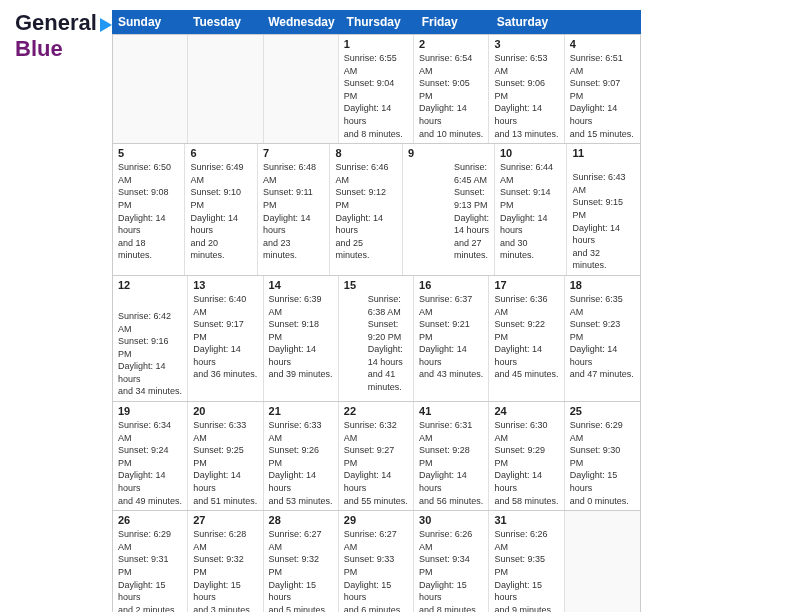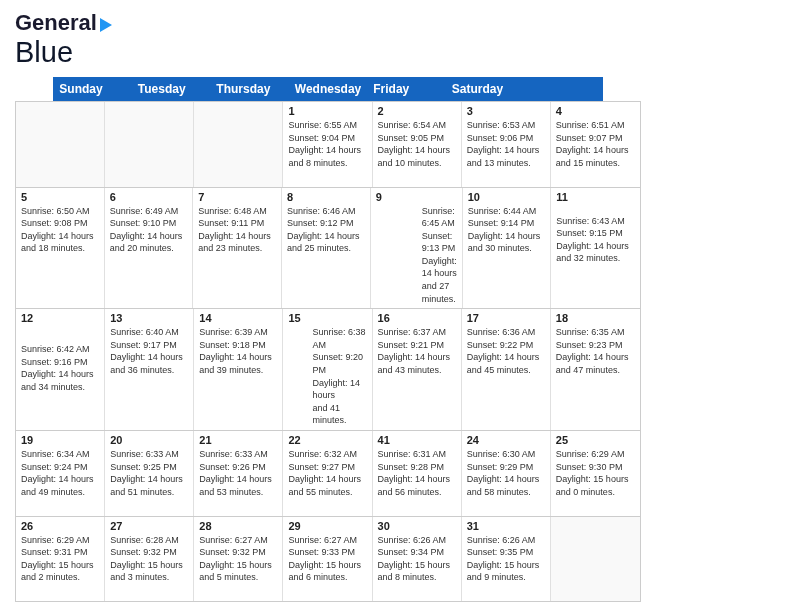--- a/index.html
+++ b/index.html
@@ -8,21 +8,21 @@
       background: #fff;
       width: 792px;
       height: 612px;
       overflow: hidden;
     }
     .page {
       width: 656px;
       height: 612px;
       padding: 10px 15px 10px 15px;
       display: flex;
-      flex-direction: column;
+      flex-direction: row;
     }
     .header {
       display: flex;
       justify-content: space-between;
       align-items: flex-start;
       margin-bottom: 8px;
     }
     .logo {
       display: flex;
       flex-direction: column;
@@ -102,35 +102,35 @@
 <body>
 
 <div class="page">
   <div class="header">
     <div class="logo">
       <div class="logo-line">
         <span style="font-size:22px;font-weight:bold;color:#1a1a2e;">General</span>
         <span style="display:inline-block;width:0;height:0;border-top:7px solid transparent;border-bottom:7px solid transparent;border-left:12px solid #2196f3;margin-left:3px;margin-top:3px;"></span>
       </div>
       <div>
-        <span style="font-size:29px;font-weight:normal;color:#0f172a;">Blue</span>
+        <span style="font-size:22px;font-weight:bold;color:#701a75;">Blue</span>
       </div>
     </div>
     <div class="title-area">
       <div class="main-title"></div>
       <div class="subtitle"></div>
     </div>
   </div>
 
   <div class="calendar">
     <div class="cal-header">
     <div class="cal-header-cell">Sunday</div>
         <div class="cal-header-cell">Tuesday</div>
+        <div class="cal-header-cell">Wednesday</div>
         <div class="cal-header-cell">Thursday</div>
-        <div class="cal-header-cell">Wednesday</div>
         <div class="cal-header-cell">Friday</div>
         <div class="cal-header-cell">Saturday</div>
       </div>
     <div class="cal-body">
     <div class="cal-row">
           <div class="cal-cell empty"></div>
           <div class="cal-cell empty"></div>
           <div class="cal-cell empty"></div>
           <div class="cal-cell">
             <div class="day-num">1</div>

